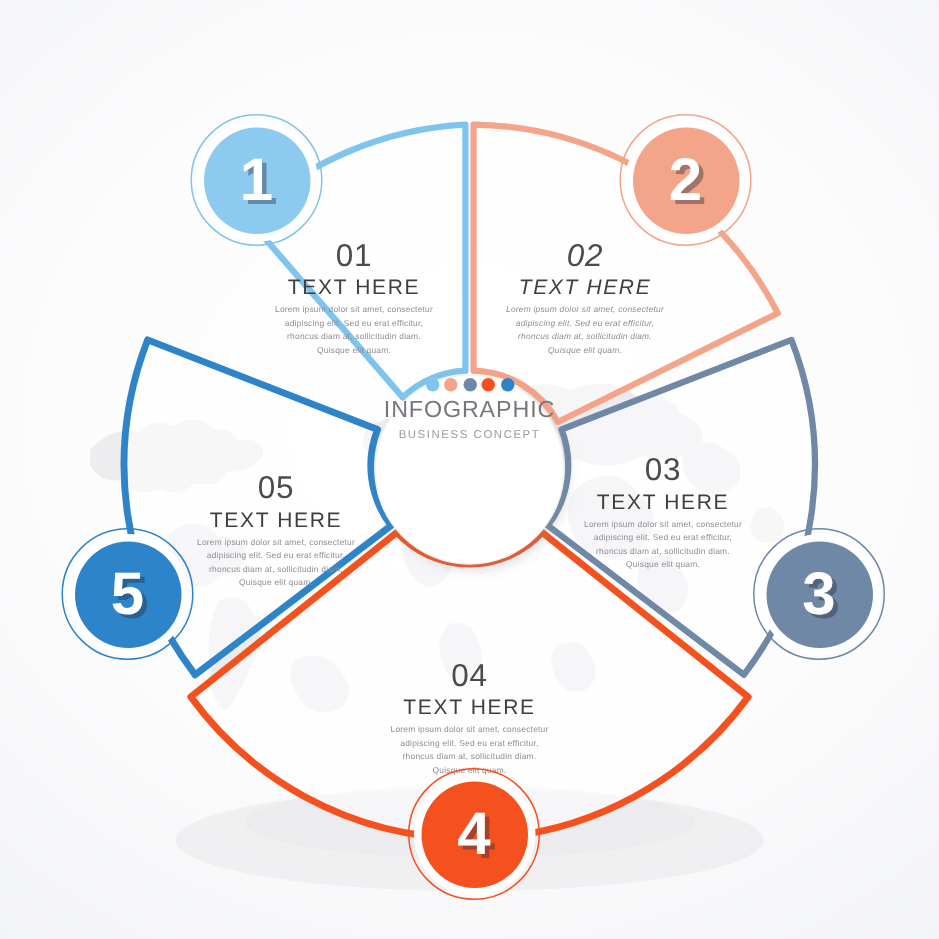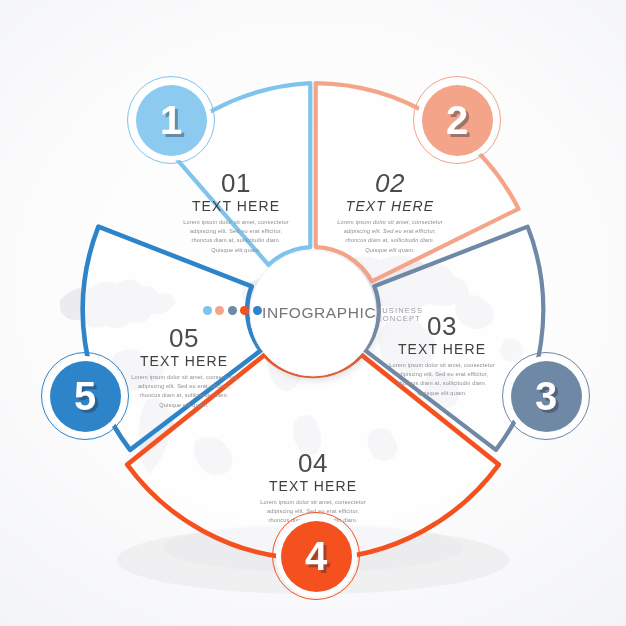--- a/index.html
+++ b/index.html
@@ -31,26 +31,25 @@
   }
 
   
   .seg-text {
     position: absolute;
     width: 152px;
     text-align: center;
     pointer-events: none;
   }
   .seg-num {
-    font-size: 26px;
+    font-size: 21px;
     color: #4b4b4b;
     letter-spacing: 0.5px;
     line-height: 1.05;
     font-weight: 400;
-    margin-top: 10px;
   }
   .seg-title {
     font-size: 14px;
     color: #3f3f3f;
     letter-spacing: 1.1px;
     margin-top: 1px;
     line-height: 1.15;
     font-weight: 400;
   }
   .seg-body {
@@ -64,23 +63,22 @@
 
   
   .hub {
     position: absolute;
     left: 252px;
     top: 252px;
     width: 122px;
     height: 122px;
     border-radius: 50%;
     display: flex;
-    flex-direction: row;
+    flex-direction: column;
     align-items: center;
-    justify-content: center;
   }
   .hub-dots {
     display: flex;
     gap: 3.5px;
     margin-bottom: 5px;
   }
   .hub-dots i {
     display: block;
     width: 9px;
     height: 9px;

